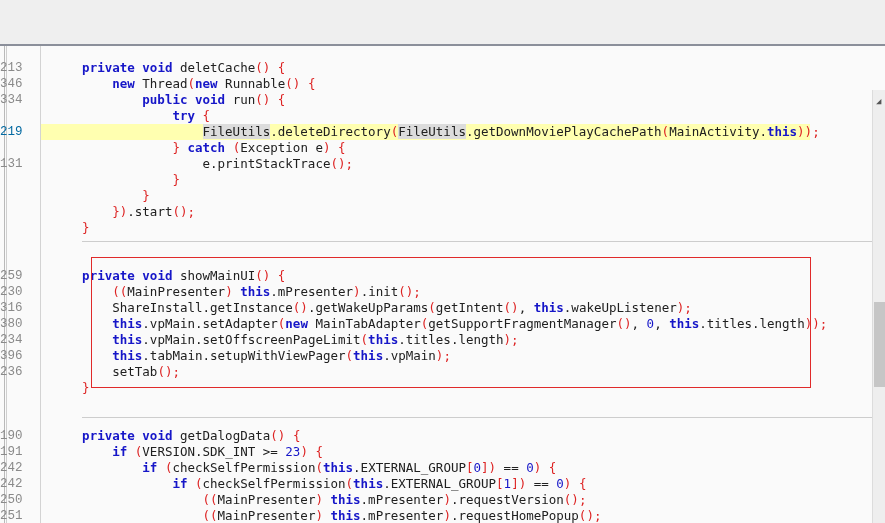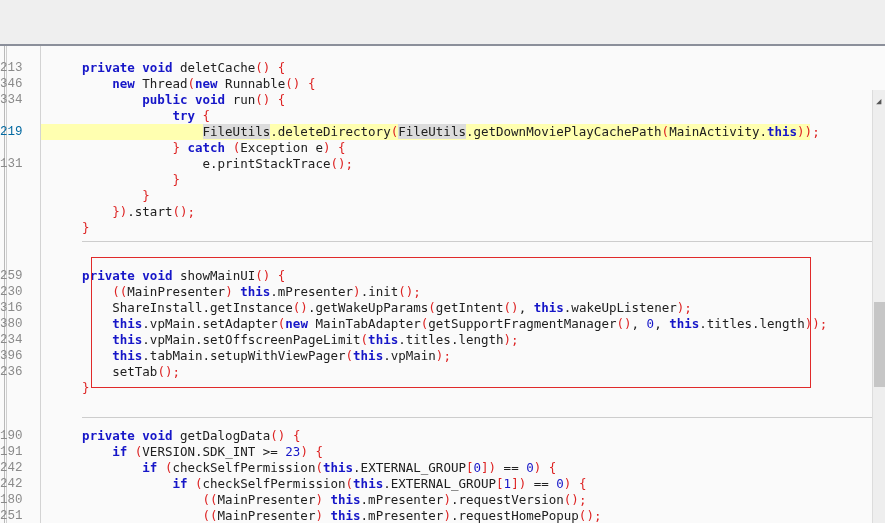--- a/index.html
+++ b/index.html
@@ -254,21 +254,21 @@
           <div class="ln">234</div>
           <div class="ln">396</div>
           <div class="ln">236</div>
           <div class="ln blank">&nbsp;</div>
           <div class="ln blank">&nbsp;</div>
           <div class="ln blank">&nbsp;</div>
           <div class="ln">190</div>
           <div class="ln">191</div>
           <div class="ln">242</div>
           <div class="ln">242</div>
-          <div class="ln">180</div>
+          <div class="ln">250</div>
           <div class="ln">251</div>
         </div>
     </div>
 
     <div class="codearea">
       <div class="code" id="code" style="top: 14px;"><div class="cl"><span>    </span><span class="kw">private</span><span class="id"> </span><span class="kw">void</span><span class="id"> deletCache</span><span class="p">()</span><span class="id"> </span><span class="p">{</span></div><div class="cl"><span>        </span><span class="kw">new</span><span class="id"> Thread</span><span class="p">(</span><span class="kw">new</span><span class="id"> Runnable</span><span class="p">()</span><span class="id"> </span><span class="p">{</span></div><div class="cl"><span>            </span><span class="kw">public</span><span class="id"> </span><span class="kw">void</span><span class="id"> run</span><span class="p">()</span><span class="id"> </span><span class="p">{</span></div><div class="cl"><span>                </span><span class="kw">try</span><span class="id"> </span><span class="p">{</span></div><div class="cl hl"><span>                    </span><span class="id occ">FileUtils</span><span class="id">.deleteDirectory</span><span class="p">(</span><span class="id occ">FileUtils</span><span class="id">.getDownMoviePlayCachePath</span><span class="p">(</span><span class="id">MainActivity</span><span class="id">.</span><span class="kw">this</span><span class="p">))</span><span class="p">;</span></div><div class="cl"><span>                </span><span class="p">}</span><span class="id"> </span><span class="kw">catch</span><span class="id"> </span><span class="p">(</span><span class="id">Exception e</span><span class="p">)</span><span class="id"> </span><span class="p">{</span></div><div class="cl"><span>                    </span><span class="id">e.printStackTrace</span><span class="p">()</span><span class="p">;</span></div><div class="cl"><span>                </span><span class="p">}</span></div><div class="cl"><span>            </span><span class="p">}</span></div><div class="cl"><span>        </span><span class="p">})</span><span class="id">.start</span><span class="p">()</span><span class="p">;</span></div><div class="cl"><span>    </span><span class="p">}</span></div><div class="cl">&nbsp;</div><div class="cl">&nbsp;</div><div class="cl"><span>    </span><span class="kw">private</span><span class="id"> </span><span class="kw">void</span><span class="id"> showMainUI</span><span class="p">()</span><span class="id"> </span><span class="p">{</span></div><div class="cl"><span>        </span><span class="p">((</span><span class="id">MainPresenter</span><span class="p">)</span><span class="id"> </span><span class="kw">this</span><span class="id">.mPresenter</span><span class="p">)</span><span class="id">.init</span><span class="p">()</span><span class="p">;</span></div><div class="cl"><span>        </span><span class="id">ShareInstall.getInstance</span><span class="p">()</span><span class="id">.getWakeUpParams</span><span class="p">(</span><span class="id">getIntent</span><span class="p">()</span><span class="id">, </span><span class="kw">this</span><span class="id">.wakeUpListener</span><span class="p">)</span><span class="p">;</span></div><div class="cl"><span>        </span><span class="kw">this</span><span class="id">.vpMain.setAdapter</span><span class="p">(</span><span class="kw">new</span><span class="id"> MainTabAdapter</span><span class="p">(</span><span class="id">getSupportFragmentManager</span><span class="p">()</span><span class="id">, </span><span class="num">0</span><span class="id">, </span><span class="kw">this</span><span class="id">.titles.length</span><span class="p">))</span><span class="p">;</span></div><div class="cl"><span>        </span><span class="kw">this</span><span class="id">.vpMain.setOffscreenPageLimit</span><span class="p">(</span><span class="kw">this</span><span class="id">.titles.length</span><span class="p">)</span><span class="p">;</span></div><div class="cl"><span>        </span><span class="kw">this</span><span class="id">.tabMain.setupWithViewPager</span><span class="p">(</span><span class="kw">this</span><span class="id">.vpMain</span><span class="p">)</span><span class="p">;</span></div><div class="cl"><span>        </span><span class="id">setTab</span><span class="p">()</span><span class="p">;</span></div><div class="cl"><span>    </span><span class="p">}</span></div><div class="cl">&nbsp;</div><div class="cl">&nbsp;</div><div class="cl"><span>    </span><span class="kw">private</span><span class="id"> </span><span class="kw">void</span><span class="id"> getDalogData</span><span class="p">()</span><span class="id"> </span><span class="p">{</span></div><div class="cl"><span>        </span><span class="kw">if</span><span class="id"> </span><span class="p">(</span><span class="id">VERSION.SDK_INT &gt;= </span><span class="num">23</span><span class="p">)</span><span class="id"> </span><span class="p">{</span></div><div class="cl"><span>            </span><span class="kw">if</span><span class="id"> </span><span class="p">(</span><span class="id">checkSelfPermission</span><span class="p">(</span><span class="kw">this</span><span class="id">.EXTERNAL_GROUP</span><span class="p">[</span><span class="num">0</span><span class="p">]</span><span class="p">)</span><span class="id"> == </span><span class="num">0</span><span class="p">)</span><span class="id"> </span><span class="p">{</span></div><div class="cl"><span>                </span><span class="kw">if</span><span class="id"> </span><span class="p">(</span><span class="id">checkSelfPermission</span><span class="p">(</span><span class="kw">this</span><span class="id">.EXTERNAL_GROUP</span><span class="p">[</span><span class="num">1</span><span class="p">]</span><span class="p">)</span><span class="id"> == </span><span class="num">0</span><span class="p">)</span><span class="id"> </span><span class="p">{</span></div><div class="cl"><span>                    </span><span class="p">((</span><span class="id">MainPresenter</span><span class="p">)</span><span class="id"> </span><span class="kw">this</span><span class="id">.mPresenter</span><span class="p">)</span><span class="id">.requestVersion</span><span class="p">()</span><span class="p">;</span></div><div class="cl"><span>                    </span><span class="p">((</span><span class="id">MainPresenter</span><span class="p">)</span><span class="id"> </span><span class="kw">this</span><span class="id">.mPresenter</span><span class="p">)</span><span class="id">.requestHomePopup</span><span class="p">()</span><span class="p">;</span></div></div>
       <div class="sep" id="sep1" style="top: 195px;"></div>
       <div class="sep" id="sep2" style="top: 371px;"></div>
       <div class="redbox"></div>
     </div>

